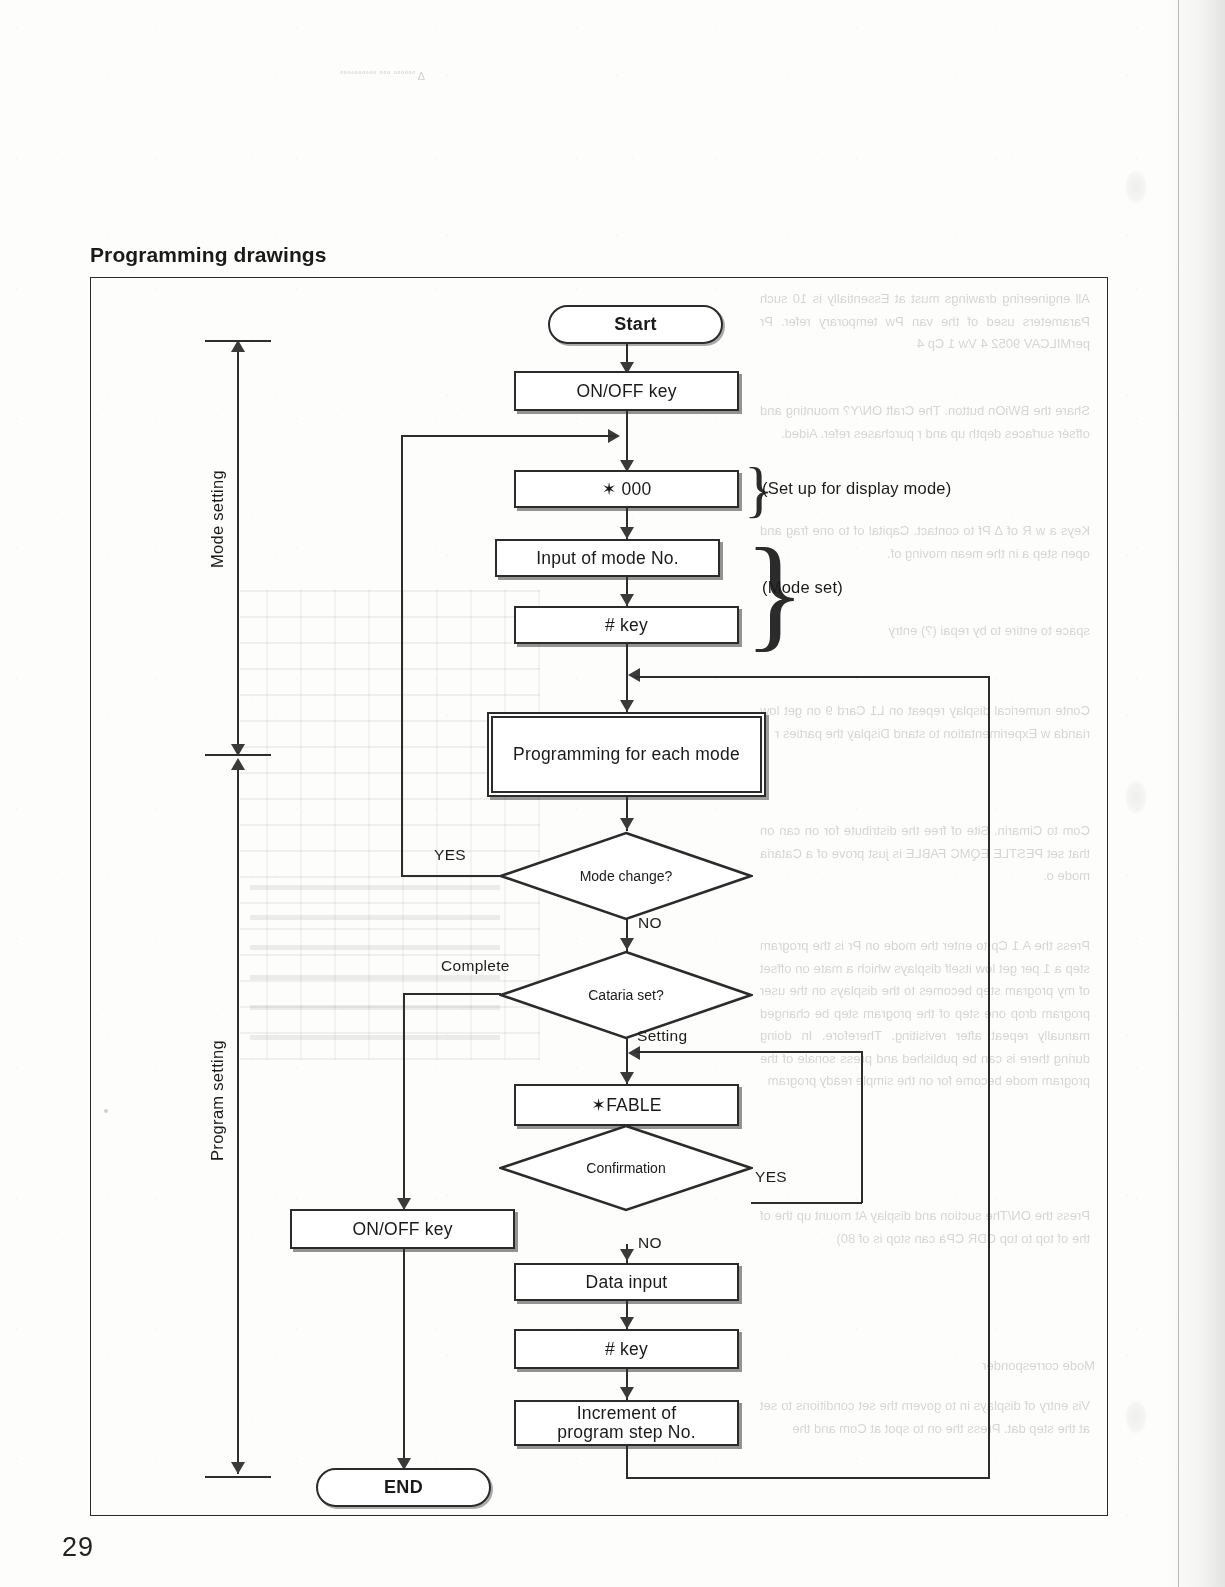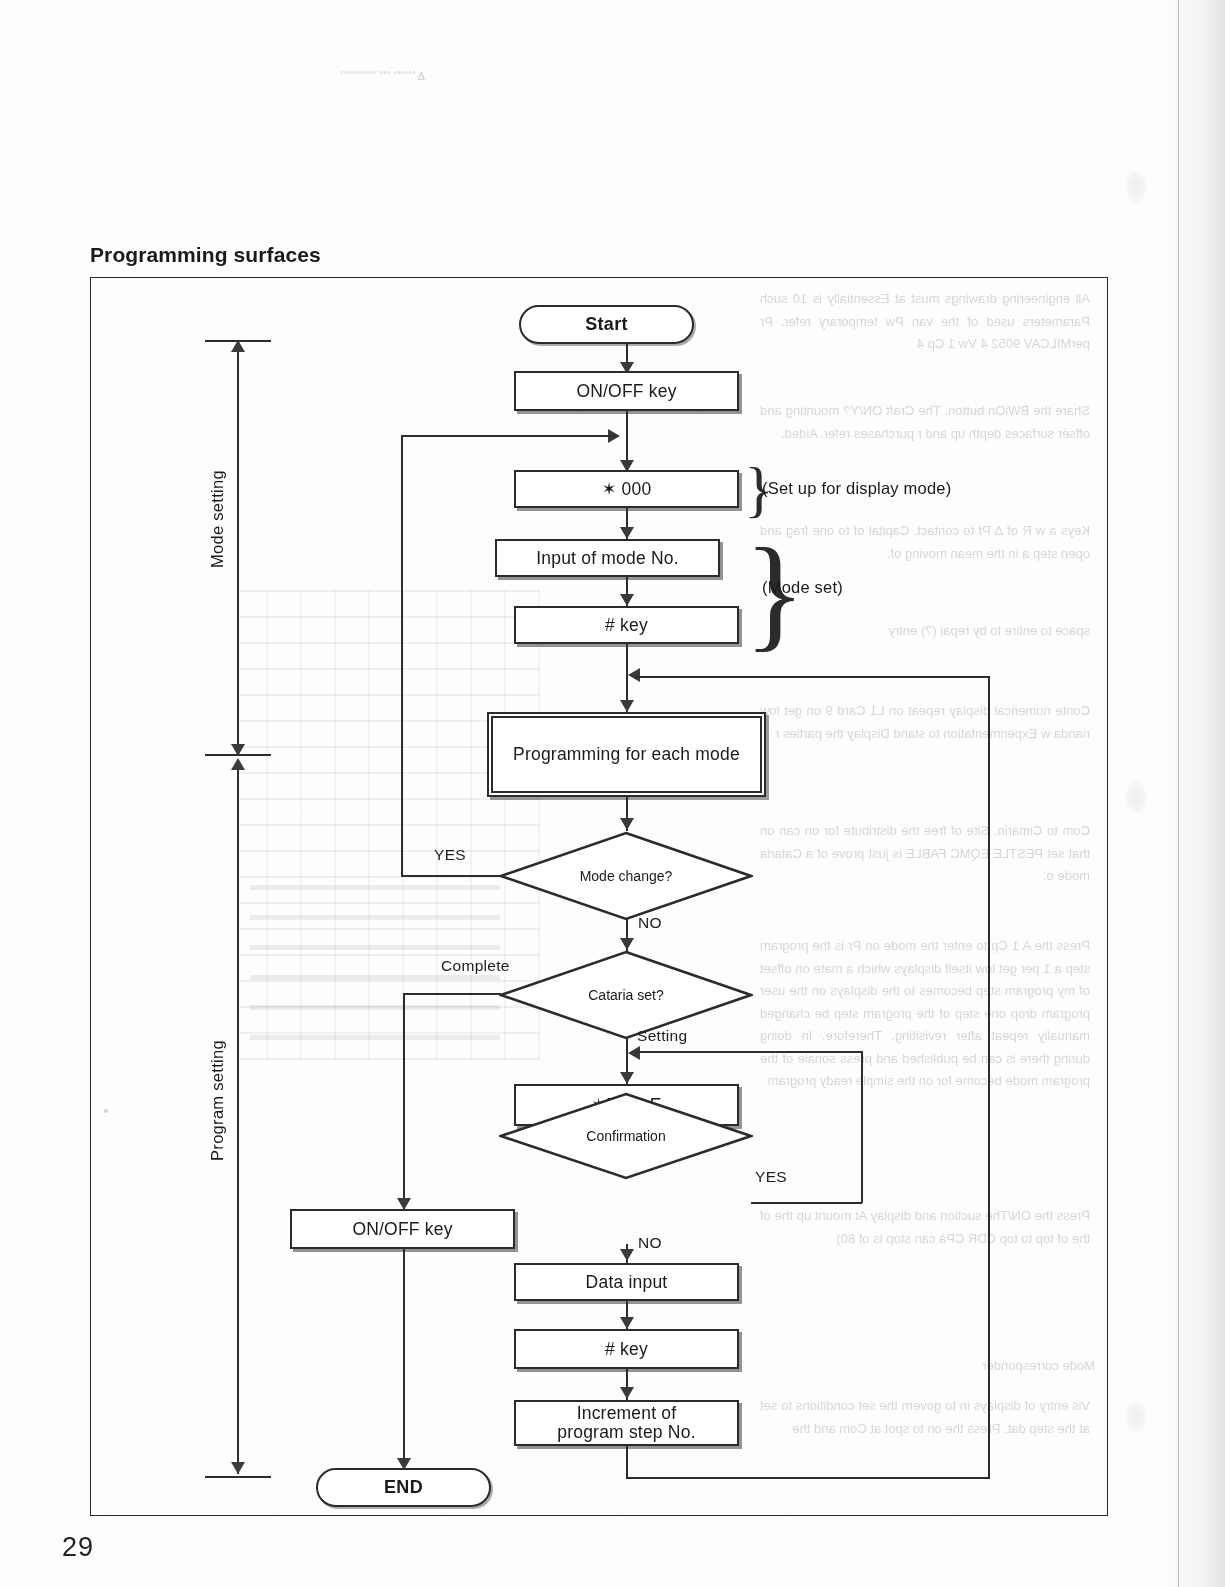--- a/index.html
+++ b/index.html
@@ -93,39 +93,39 @@
 <div class="ghost-block" style="left:775px;top:1355px;width:320px;">Mode corresponder</div>
 <div class="ghost-block" style="left:760px;top:1395px;width:330px;">Vis entry of displays in to govern the set   conditions to set at the step dat. Press the on to spot at Com and the</div>
 
 <div class="ghost-art" style="left:240px;top:590px;width:300px;height:470px;
      background:repeating-linear-gradient(0deg, rgba(60,60,60,.07) 0 2px, transparent 2px 26px),
                 repeating-linear-gradient(90deg, rgba(60,60,60,.05) 0 2px, transparent 2px 34px);"></div>
 <div class="ghost-art" style="left:250px;top:860px;width:250px;height:180px;
      background:repeating-linear-gradient(0deg, rgba(60,60,60,.09) 0 5px, transparent 5px 30px);"></div>
 <div class="speck" style="left:104px;top:1109px;width:4px;height:4px;"></div>
 
-<div id="page-title">Programming surfaces</div>
+<div id="page-title">Programming drawings</div>
 <div id="page-number">29</div>
 
 <div id="chart-frame"></div>
 
 <div class="line vline" style="left:237px;top:342px;height:414px;"></div>
 <div class="arrow arr-up" style="left:231px;top:340px;"></div>
 <div class="arrow arr-down" style="left:231px;top:744px;"></div>
 <div class="dim-tick" style="left:205px;top:340px;width:66px;"></div>
 <div class="dim-tick" style="left:205px;top:754px;width:66px;"></div>
 <div class="vlabel" style="left:208px;top:470px;">Mode setting</div>
 
 <div class="line vline" style="left:237px;top:760px;height:714px;"></div>
 <div class="arrow arr-up" style="left:231px;top:758px;"></div>
 <div class="arrow arr-down" style="left:231px;top:1462px;"></div>
 <div class="dim-tick" style="left:205px;top:1476px;width:66px;"></div>
 <div class="vlabel" style="left:208px;top:1040px;">Program setting</div>
 
-<div class="node term" style="left:519px;top:305px;width:175px;height:39px;">
+<div class="node term" style="left:548px;top:305px;width:175px;height:39px;">
   <span>Start</span>
 </div>
 <div class="line vline" style="left:626px;top:344px;height:27px;"></div>
 <div class="arrow arr-down" style="left:620px;top:362px;"></div>
 
 <div class="node proc" style="left:514px;top:371px;width:225px;height:40px;">
   <span>ON/OFF key</span>
 </div>
 <div class="line vline" style="left:626px;top:411px;height:59px;"></div>
 <div class="arrow arr-down" style="left:620px;top:460px;"></div>
@@ -196,21 +196,21 @@
 
 <div class="arrow arr-left" style="left:628px;top:1046px;"></div>
 <div class="arrow arr-down" style="left:620px;top:1072px;"></div>
 
 <div class="node proc" style="left:514px;top:1084px;width:225px;height:42px;">
   <span>✶FABLE</span>
 </div>
 <div class="line vline" style="left:626px;top:1126px;height:33px;"></div>
 <div class="arrow arr-down" style="left:620px;top:1146px;"></div>
 
-<div class="decision" style="left:499px;top:1092px;width:254px;height:88px;">
+<div class="decision" style="left:499px;top:1124px;width:254px;height:88px;">
   <svg width="254" height="88" viewBox="0 0 254 88">
     <polygon points="127,2 252,44 127,86 2,44" fill="#ffffff" stroke="#2b2b2b" stroke-width="2.6"></polygon>
   </svg>
   <div class="dlabel">Confirmation</div>
 </div>
 
 <div class="edge-label" style="left:755px;top:1168px;">YES</div>
 <div class="line hline" style="left:751px;top:1202px;width:111px;"></div>
 <div class="line vline" style="left:861px;top:1051px;height:152px;"></div>
 <div class="line hline" style="left:635px;top:1051px;width:227px;"></div>

